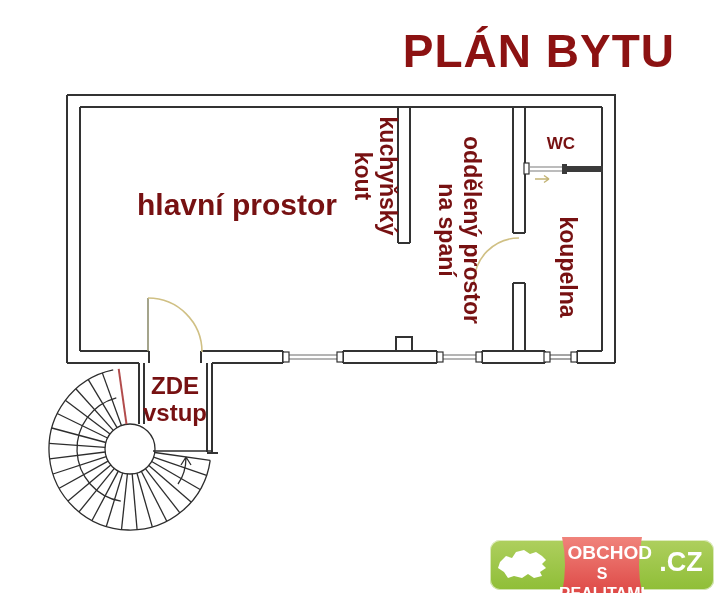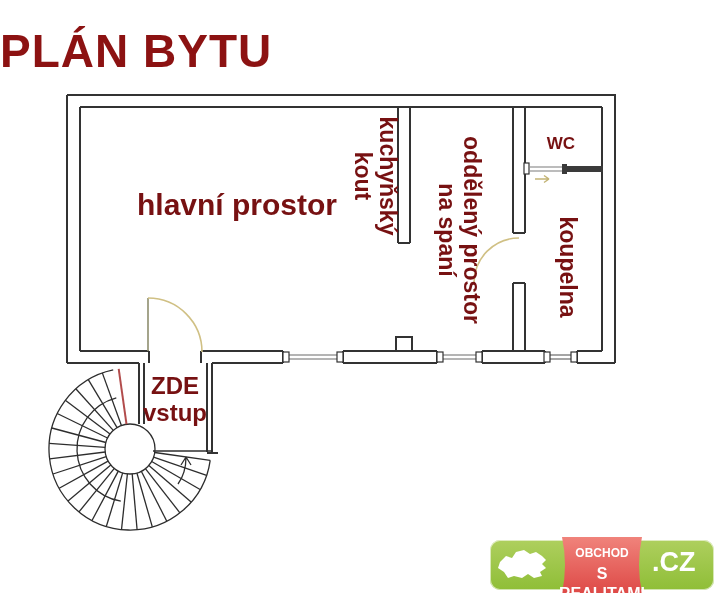--- a/index.html
+++ b/index.html
@@ -1,21 +1,21 @@
 <!DOCTYPE html>
 <html><head>
 <meta charset="utf-8">
 <style>
   html,body{margin:0;padding:0;background:#fff;}
   .canvas{
     position:relative;width:721px;height:600px;background:#ffffff;overflow:hidden;
     font-family:"Liberation Sans", sans-serif;
   }
   .title{
-    position:absolute;left:0;top:24px;width:675px;text-align:left;
+    position:absolute;left:0;top:24px;width:675px;text-align:right;
     font-size:46px;font-weight:bold;letter-spacing:1px;color:#8c1212;
   }
   .plan{position:absolute;left:0;top:0;}
   .wall path{stroke:#333333;stroke-width:2;fill:none;}
   .win line{stroke:#6a6a6a;stroke-width:1.2;}
   .win rect{fill:#ffffff;stroke:#333333;stroke-width:1.2;}
   .door path{stroke:#d0c084;stroke-width:1.6;fill:none;}
   .door .leaf{stroke:#8e8e6e;}
   .wcdoor .track{stroke:#7a7a7a;stroke-width:1.1;}
   .wcdoor .jamb{fill:#ffffff;stroke:#333333;stroke-width:1.2;}
@@ -36,24 +36,24 @@
     position:absolute;left:490px;top:540px;width:224px;height:50px;
     background:linear-gradient(#aecf5e,#8fbe37);
     border-radius:10px;box-shadow:0 0 0 1px rgba(255,255,255,.6) inset;
   }
   .logo-map{position:absolute;left:6px;top:6px;}
   .logo-ribbon{position:absolute;left:62px;top:-3px;width:100px;height:56px;}
   .logo-text{
     position:absolute;left:62px;top:2px;width:100px;height:46px;color:#ffffff;
     text-align:center;font-weight:bold;
   }
-  .logo-text .l1{font-size:12px;line-height:22px;}
+  .logo-text .l1{font-size:19px;line-height:22px;text-align:right;}
   .logo-text .l2{font-size:16px;line-height:20px;}
   .logo-tld{
-    position:absolute;right:4px;top:7px;width:58px;text-align:left;
+    position:absolute;right:4px;top:7px;width:58px;text-align:center;
     color:#ffffff;font-weight:bold;font-size:27px;
   }
 </style>
 </head>
 <body>
 
 <div class="canvas">
 
   <div class="title">PLÁN BYTU</div>
 

